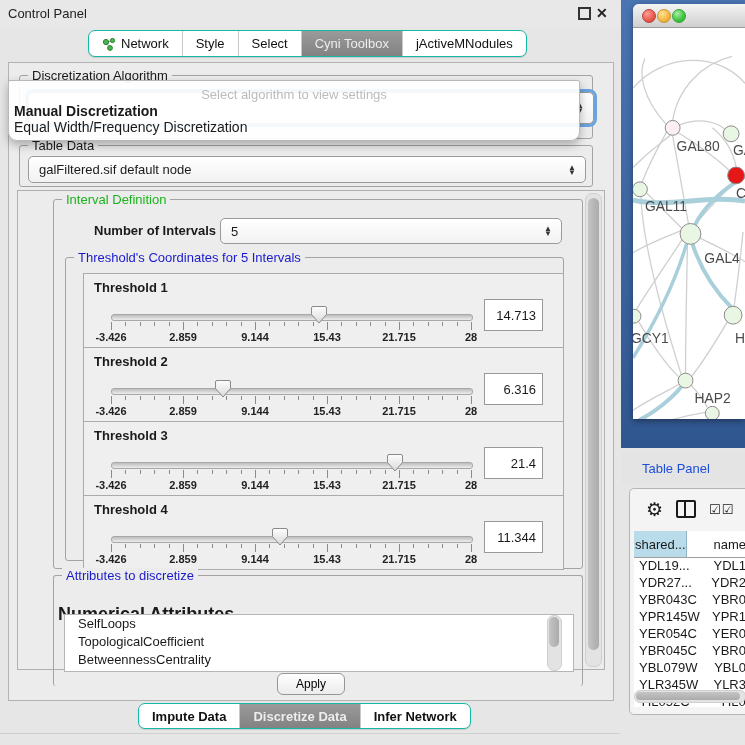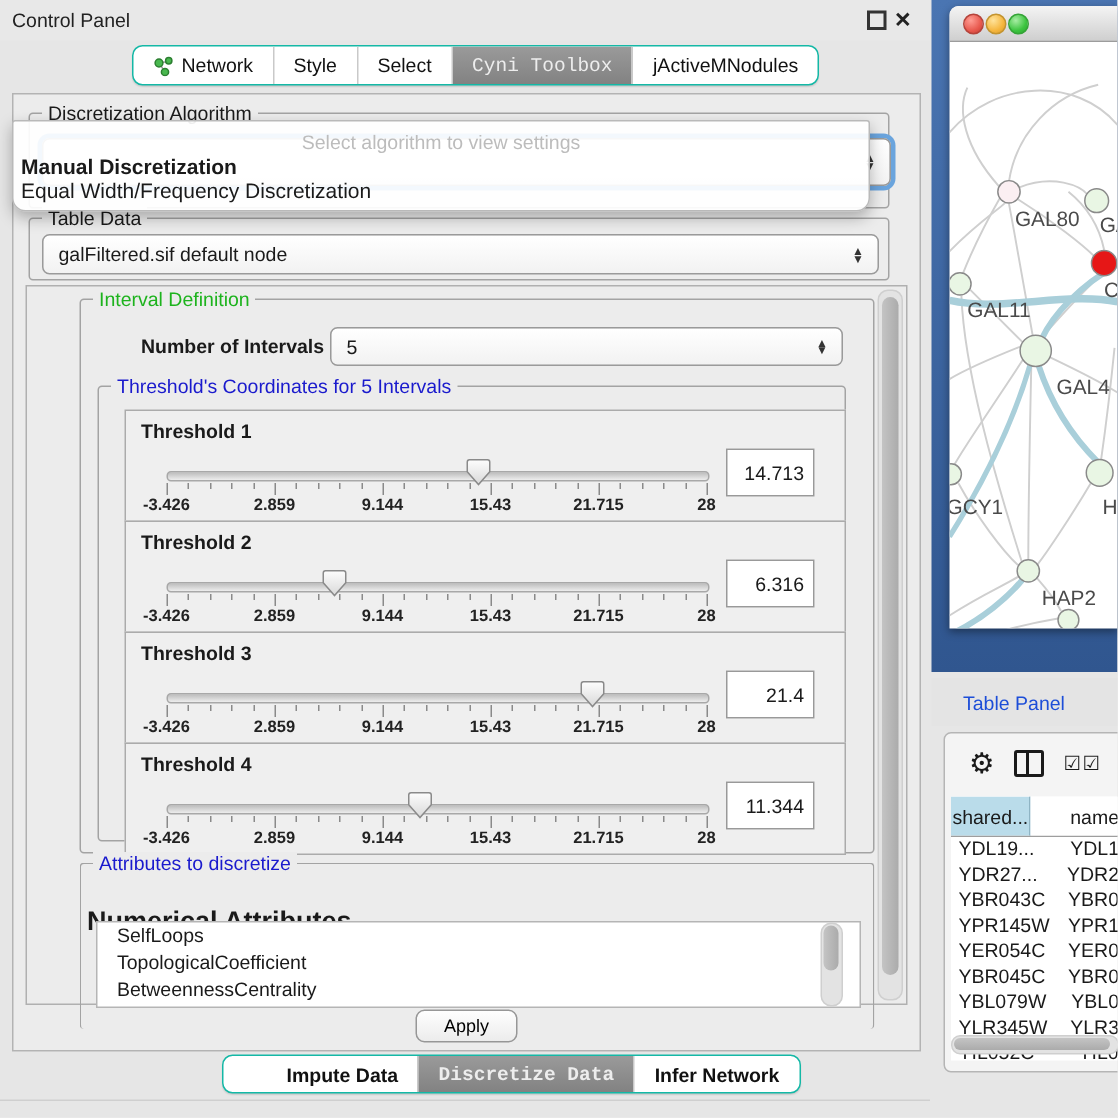--- a/index.html
+++ b/index.html
@@ -11,21 +11,21 @@
   .titlebar .t{position:absolute;left:8px;top:6px;font-size:13px;color:#222;}
   .winbtn{position:absolute;top:7px;width:12px;height:12px;font-weight:bold;color:#222;}
   .float-btn{left:578px;border:2px solid #333;width:9px;height:9px;background:transparent;}
   .close-btn{left:596px;font-size:14px;line-height:12px;}
   
   .tabgroup{display:flex;border:1px solid #14b8a6;border-radius:7px;overflow:hidden;
             background:#fff;height:25px;box-shadow:0 1px 1px rgba(0,0,0,.12);}
   .tab{display:flex;align-items:center;justify-content:center;gap:5px;padding:0 13px;
        font-size:13px;color:#111;border-right:1px solid #c9c9c9;cursor:default;white-space:nowrap;}
   .tab:last-child{border-right:none;}
-  .tab.sel{background:linear-gradient(#9a9a9a,#828282);color:#ededed;font-family:Liberation Mono, monospace;}
+  .tab.sel{background:linear-gradient(#9a9a9a,#828282);color:#ededed;}
   .bottomtabs .tab{font-weight:bold;}
   
   .content{left:8px;top:62px;width:604px;height:637px;background:#ececec;border:1px solid #b3b3b3;}
   .group{position:absolute;border:1px solid #a3a3a3;border-radius:3px;}
   .grouplabel{position:absolute;top:-8px;left:8px;background:#ececec;padding:0 4px;font-size:13px;}
   .green{color:#1db31d;} .blue{color:#1a1acd;}
   .combo{position:absolute;background:linear-gradient(#ffffff,#f2f2f2);border:1px solid #9a9a9a;
          border-radius:5px;font-size:13px;display:flex;align-items:center;padding:0 10px;}
   .stepper{position:absolute;right:9px;top:50%;transform:translateY(-50%);display:flex;
            flex-direction:column;font-size:8px;line-height:5px;color:#333;}
@@ -389,21 +389,21 @@
 </div>
 
 <div class="abs popup">
   <div class="hint">Select algorithm to view settings</div>
   <div id="popupOpts">
       <div class="opt" style="top: 22px; font-weight: bold;">Manual Discretization</div>
       <div class="opt" style="top: 38px; font-weight: normal;">Equal Width/Frequency Discretization</div>
     </div>
 </div>
 
-<div class="abs tabgroup bottomtabs" style="left:148px;top:703px;height:24px;padding-left:29px;" id="bottomTabs">
+<div class="abs tabgroup bottomtabs" style="left:138px;top:703px;height:24px;" id="bottomTabs">
     <div class="tab">
       <span>Impute Data</span>
     </div>
     <div class="tab sel">
       <span>Discretize Data</span>
     </div>
     <div class="tab">
       <span>Infer Network</span>
     </div>
   </div>

